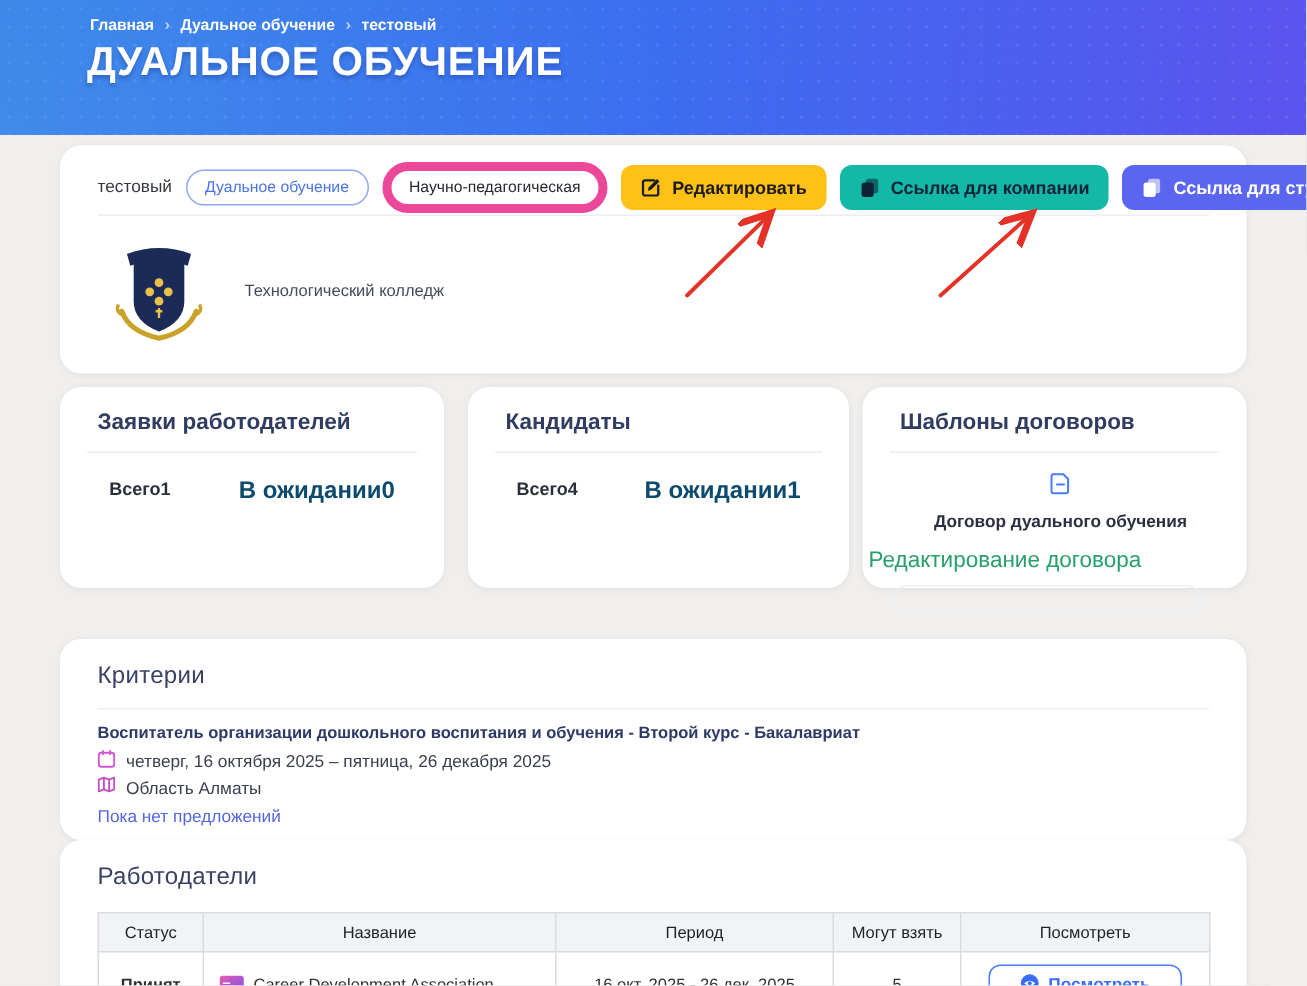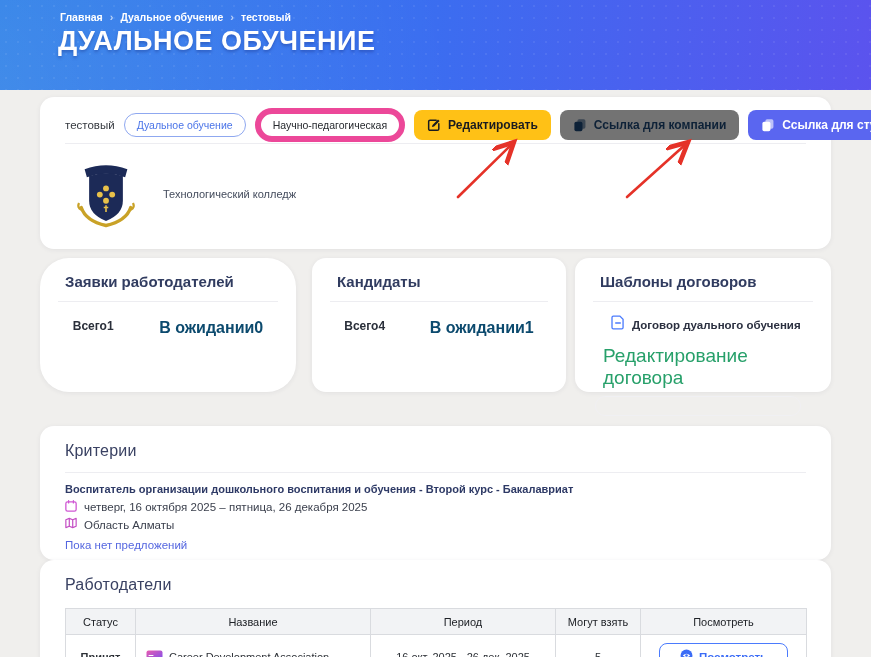--- a/index.html
+++ b/index.html
@@ -48,38 +48,38 @@
     white-space:nowrap;
   }
   .pill-blue { border:1px solid #8fa8f0; color:#4a74e8; }
   .pill-dark { border:6px solid #ec4899; color:#26292e; }
   .btn {
     display:inline-flex; align-items:center; gap:7px; height:30px;
     border:none; border-radius:8px; padding:0 13px; font-size:12px;
     font-weight:700; font-family:inherit; cursor:pointer; white-space:nowrap;
   }
   .btn-yellow { background:#ffc116; color:#191b20; }
-  .btn-cyan   { background:#737373; color:#0d2137; }
+  .btn-cyan   { background:#14b8a6; color:#0d2137; }
   .btn-indigo { background:#5a66f0; color:#ffffff; }
   .btn .ic { display:inline-flex; }
   .main-divider { position:absolute; left:25px; right:25px; top:46px; border-top:1px solid #ededf1; }
   .college-row { position:absolute; left:25px; top:56px; display:flex; align-items:center; }
   .logo-box { width:82px; height:82px; display:flex; align-items:center; justify-content:center; }
   .college-name { margin-left:16px; font-size:11px; color:#434b5c; }
   
   .annotations { position:absolute; inset:0; z-index:40; pointer-events:none; }
   
   .stat-card-title { padding:15px 20px 0 25px; font-size:15px; font-weight:700; color:#313c60; }
   .stat-divider { margin:11px 18px 0 18px; border-top:1px solid #ededf1; }
   .stat-values { display:flex; justify-content:space-around; margin-top:17px; padding:0 10px; }
   .stat-total { font-size:12px; font-weight:700; color:#2a2f3a; }
   .stat-pending { font-size:16px; font-weight:700; color:#0c4a6e; cursor:pointer; }
-  .tpl-doc-row { display:flex; align-items:center; gap:7px; margin:13px 0 0 36px; }
+  .tpl-doc-row { display:flex; align-items:center; gap:7px; margin:13px 0 0 8px;flex-direction:column; }
   .tpl-doc-name { font-size:11.5px; font-weight:700; color:#2b3040; }
-  .tpl-edit-link { margin:11px 0 0 28px; font-size:19px; color:#27a06a; cursor:pointer; display:inline-block; }
+  .tpl-edit-link { margin:11px 0 0 4px; font-size:15px; color:#27a06a; cursor:pointer; display:inline-block; }
   .tpl-ghost-box { margin:7px 30px 0 20px; height:20px; border:1px solid #f0f0f3; border-radius:10px; }
   
   .section-title { padding:16px 0 0 25px; font-size:16px; font-weight:500; color:#3a4263; letter-spacing:.2px; }
   .criteria-divider { position:absolute; left:25px; right:25px; top:46px; border-top:1px solid #ededf1; }
   .criteria-position { position:absolute; left:25px; top:57px; font-size:11px; font-weight:700; color:#2e3a66; }
   .crit-row { position:absolute; left:25px; display:flex; align-items:center; gap:7px; font-size:11.5px; color:#3a3f4c; }
   .crit-dates { top:74px; }
   .crit-loc { top:91px;align-items:flex-end; }
   .criteria-empty { position:absolute; left:25px; top:113px; font-size:11.5px; color:#5466e0; }
   
@@ -159,21 +159,21 @@
           <circle cx="26.5" cy="32.5" r="2.6" fill="#e8c14a"></circle>
           <circle cx="37.5" cy="32.5" r="2.6" fill="#e8c14a"></circle>
           <circle cx="32" cy="38" r="2.6" fill="#e8c14a"></circle>
           <path d="M30 44 h4 M32 42 v6" stroke="#e8c14a" stroke-width="1.4"></path>
         </svg>
       </div>
       <span class="college-name">Технологический колледж</span>
     </div>
   </div>
 
-  <div class="card" style="left:40px; top:258px; width:256px; height:134px;border-radius:29px;">
+  <div class="card" style="left:40px; top:258px; width:256px; height:134px;">
     <div class="stat-card-title">Заявки работодателей</div>
     <div class="stat-divider"></div>
     <div class="stat-values">
       <span class="stat-total">Всего1</span>
       <span class="stat-pending">В ожидании0</span>
     </div>
   </div>
 
   <div class="card" style="left:312px; top:258px; width:254px; height:134px;">
     <div class="stat-card-title">Кандидаты</div>

